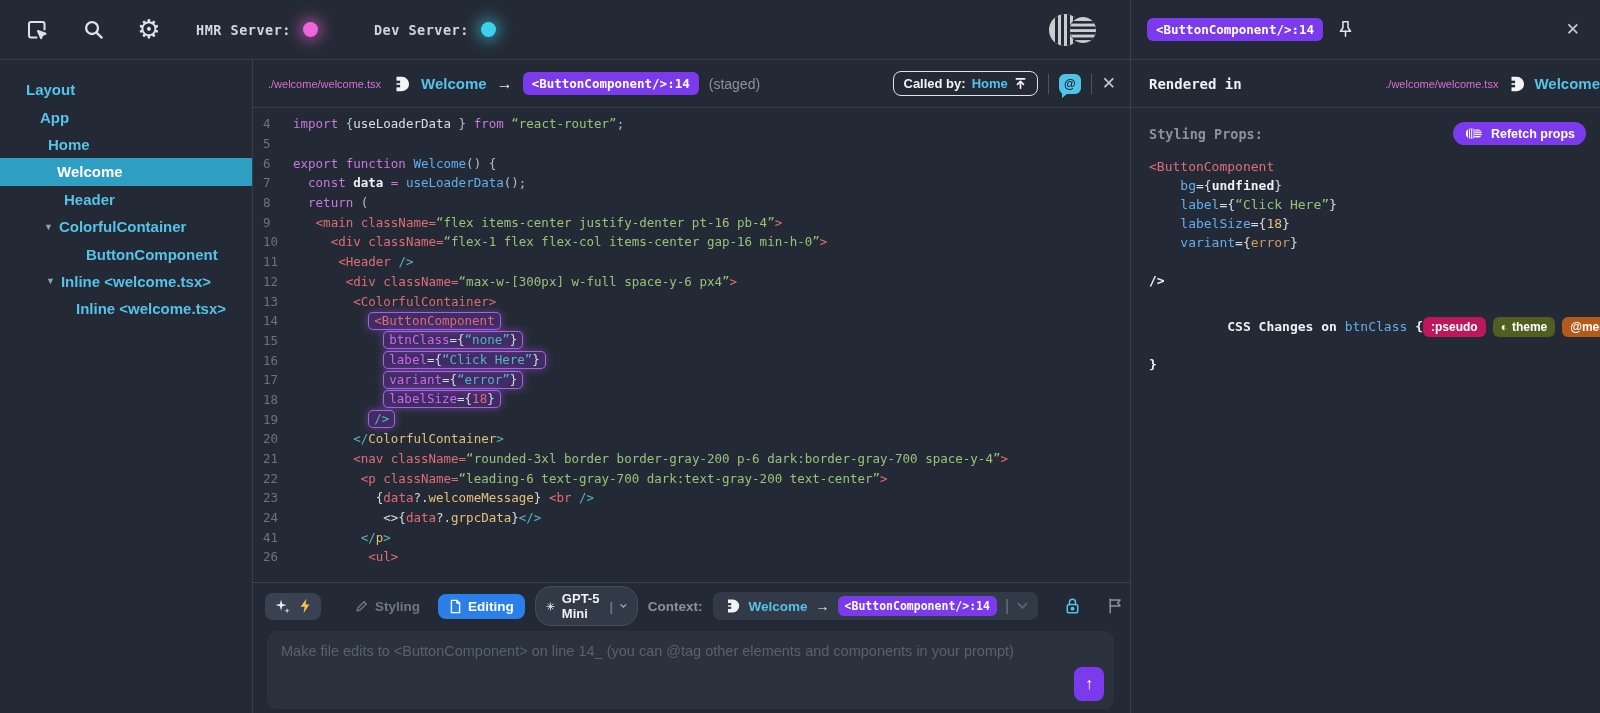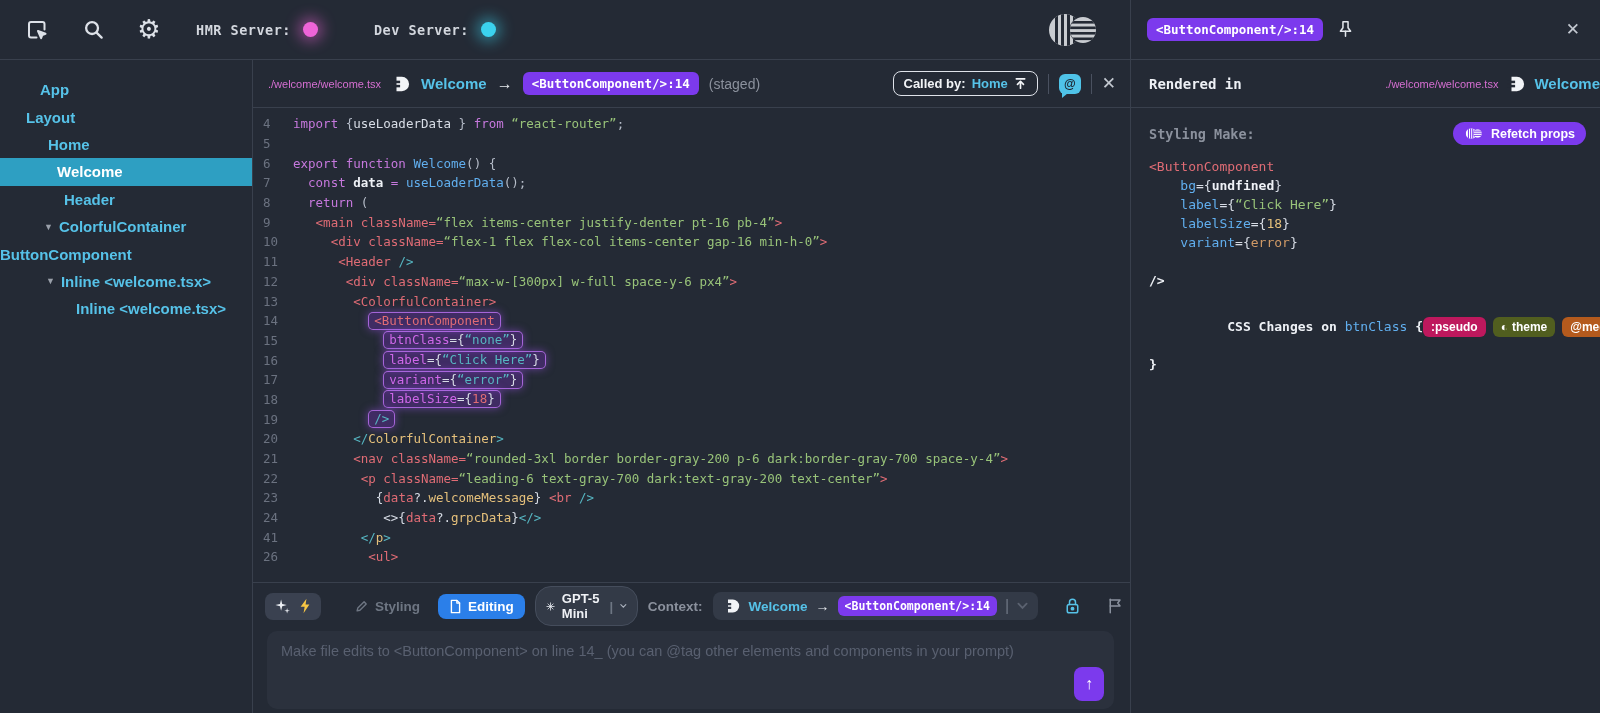--- a/index.html
+++ b/index.html
@@ -182,40 +182,40 @@
         <path d="M7 2 h6 v7 l3 4 H4 l3 -4 z"></path>
           <path d="M10 13 v6"></path>
       </svg>
     </span>
     <span class="x-btn">✕</span>
   </div>
 
   <div class="main">
 
     <div class="sidebar" id="sidebar">
+        <div class="side-item" style="padding-left: 26px;">
+          <span>Layout</span>
+        </div>
         <div class="side-item" style="padding-left: 40px;">
           <span>App</span>
-        </div>
-        <div class="side-item" style="padding-left: 26px;">
-          <span>Layout</span>
         </div>
         <div class="side-item" style="padding-left: 48px;">
           <span>Home</span>
         </div>
         <div class="side-item selected" style="padding-left: 57px;">
           <span>Welcome</span>
         </div>
         <div class="side-item" style="padding-left: 64px;">
           <span>Header</span>
         </div>
         <div class="side-item" style="padding-left: 44px;">
           <span class="tri">▼</span>
           <span>ColorfulContainer</span>
         </div>
-        <div class="side-item" style="">
+        <div class="side-item" style="padding-left: 86px;">
           <span>ButtonComponent</span>
         </div>
         <div class="side-item" style="padding-left: 46px;">
           <span class="tri">▼</span>
           <span>Inline &lt;welcome.tsx&gt;</span>
         </div>
         <div class="side-item" style="padding-left: 76px;">
           <span>Inline &lt;welcome.tsx&gt;</span>
         </div>
       </div>
@@ -359,21 +359,21 @@
             <path d="M6 2 H12 a8 8 0 0 1 0 16 H6 Z" fill="#f2f4f7"></path>
             <rect x="1" y="6.3" width="9" height="2.8" fill="#242a35"></rect>
             <rect x="1" y="10.9" width="9" height="2.8" fill="#242a35"></rect>
           </svg>
         </span>
         <span class="crumb-route">Welcome</span>
       </span>
     </div>
     <div class="rp-body">
       <div class="rp-row">
-        <span class="rp-muted">Styling Make:</span>
+        <span class="rp-muted">Styling Props:</span>
         <span class="refetch">
           <svg width="20" height="15" viewBox="0 0 50 42">
             <defs>
               <clipPath id="rcL">
                   <circle cx="17" cy="21" r="15"></circle>
                 </clipPath>
               <clipPath id="rcR">
                   <circle cx="35" cy="21" r="12"></circle>
                 </clipPath>
             </defs>

